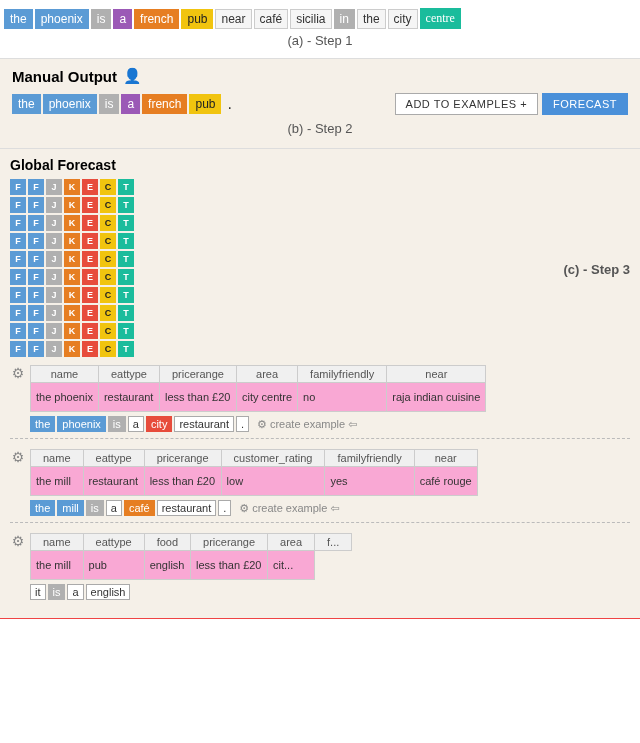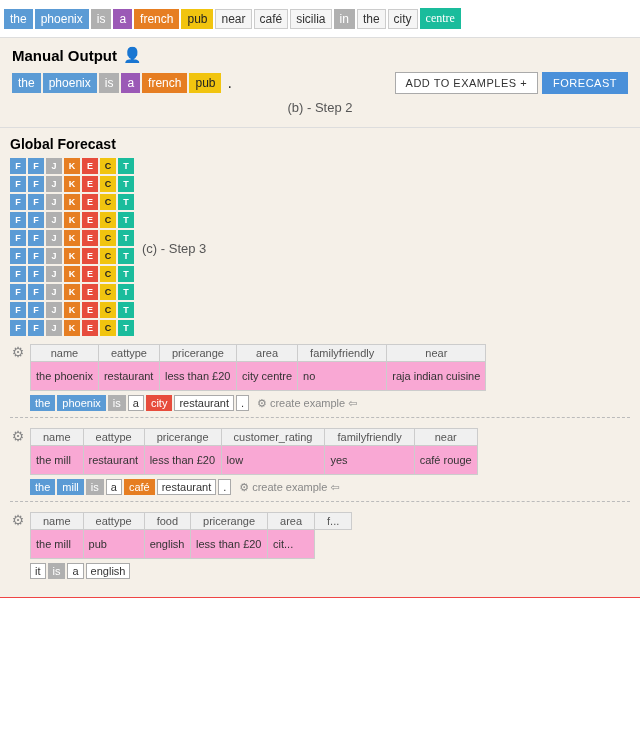--- a/index.html
+++ b/index.html
@@ -243,20 +243,21 @@
       <span class="token orange">french</span>
       <span class="token yellow">pub</span>
       <span class="token plain">near</span>
       <span class="token plain">café</span>
       <span class="token plain">sicilia</span>
       <span class="token gray">in</span>
       <span class="token plain">the</span>
       <span class="token plain">city</span>
       <span class="token teal">centre</span>
     </div>
+  <div class="step-label">(a) - Step 1</div>
 </div>
 
 <div class="section-b">
   <div class="section-b-title">
     <span>Manual Output</span>
     <span style="font-size:15px;">👤</span>
   </div>
   <div class="manual-row-wrap">
     <div class="manual-row" id="manual-token-row">
         <span class="manual-token blue">the</span>
@@ -358,21 +359,21 @@
           <div class="forecast-cell fc-teal">T</div>
           <div class="forecast-cell fc-teal">T</div>
           <div class="forecast-cell fc-teal">T</div>
           <div class="forecast-cell fc-teal">T</div>
           <div class="forecast-cell fc-teal">T</div>
           <div class="forecast-cell fc-teal">T</div>
           <div class="forecast-cell fc-teal">T</div>
           <div class="forecast-cell fc-teal">T</div>
         </div>
       </div>
-    <div class="step-c-label" style="align-self:center; flex:1; text-align:left;">(c) - Step 3</div>
+    <div class="step-c-label" style="align-self:center; flex:1; text-align:right;font-weight:bold;">(c) - Step 3</div>
   </div>
 
   <div id="data-blocks">
       <div class="data-block">
         <div class="data-table-wrap">
           <div class="gear-icon">⚙</div>
           <table class="data-table">
             <thead>
               <tr>
                 <th>name</th>

